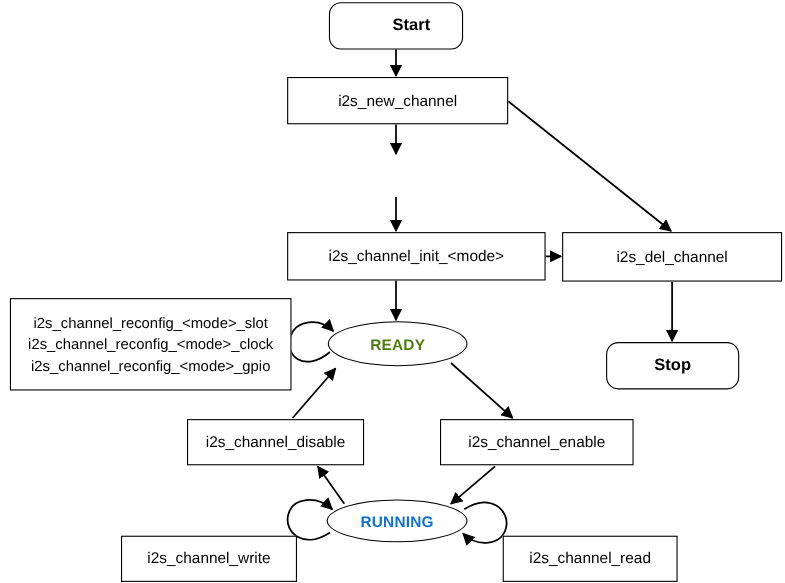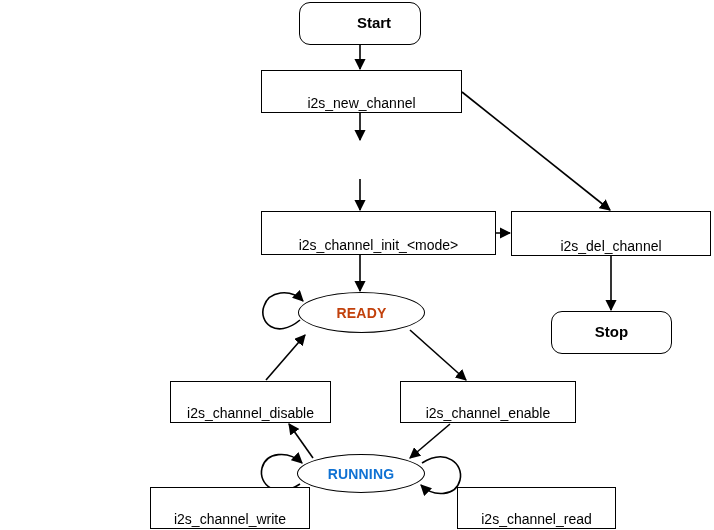--- a/index.html
+++ b/index.html
@@ -42,21 +42,20 @@
     line-height: 1.25;
     z-index: 2;
   }
   .node.rounded {
     border-radius: 11px;
     font-weight: bold;
     font-size: 15px;
   }
   .node.rect {
     font-weight: normal;
-    align-items: flex-end;
   }
   .node.info {
     font-size: 13.5px;
     line-height: 1.45;
     white-space: pre;
   }
   .state {
     position: absolute;
     box-sizing: border-box;
     background: #ffffff;
@@ -126,38 +125,43 @@
   </div>
 
   <div class="node rect" style="left:511px; top:211px; width:200px; height:45px;">
     <span>i2s_del_channel</span>
   </div>
 
   <div class="node rounded" style="left:551px; top:311px; width:121px; height:43px;">
     <span>Stop</span>
   </div>
 
+  <div class="node rect info" style="left:9px; top:271px; width:256px; height:84px;">
+    <span>i2s_channel_reconfig_&lt;mode&gt;_slot
+i2s_channel_reconfig_&lt;mode&gt;_clock
+i2s_channel_reconfig_&lt;mode&gt;_gpio</span>
+  </div>
 
-  <div class="state" style="left:298px; top:292px; width:127px; height:41px; color:#c2410c;">
+  <div class="state" style="left:298px; top:292px; width:127px; height:41px; color:#4d7c0f;">
     <span>READY</span>
   </div>
 
   <div class="node rect" style="left:170px; top:381px; width:161px; height:42px;">
     <span>i2s_channel_disable</span>
   </div>
 
   <div class="node rect" style="left:400px; top:381px; width:176px; height:42px;">
     <span>i2s_channel_enable</span>
   </div>
 
   <div class="state" style="left:297px; top:454px; width:128px; height:39px; color:#0f71d3;">
     <span>RUNNING</span>
   </div>
 
-  <div class="node rect" style="left:110px; top:487px; width:160px; height:42px;margin-left:40px;">
+  <div class="node rect" style="left:110px; top:487px; width:160px; height:42px;">
     <span>i2s_channel_write</span>
   </div>
 
   <div class="node rect" style="left:457px; top:487px; width:159px; height:42px;">
     <span>i2s_channel_read</span>
   </div>
 
 </div>
 
 </body></html>

